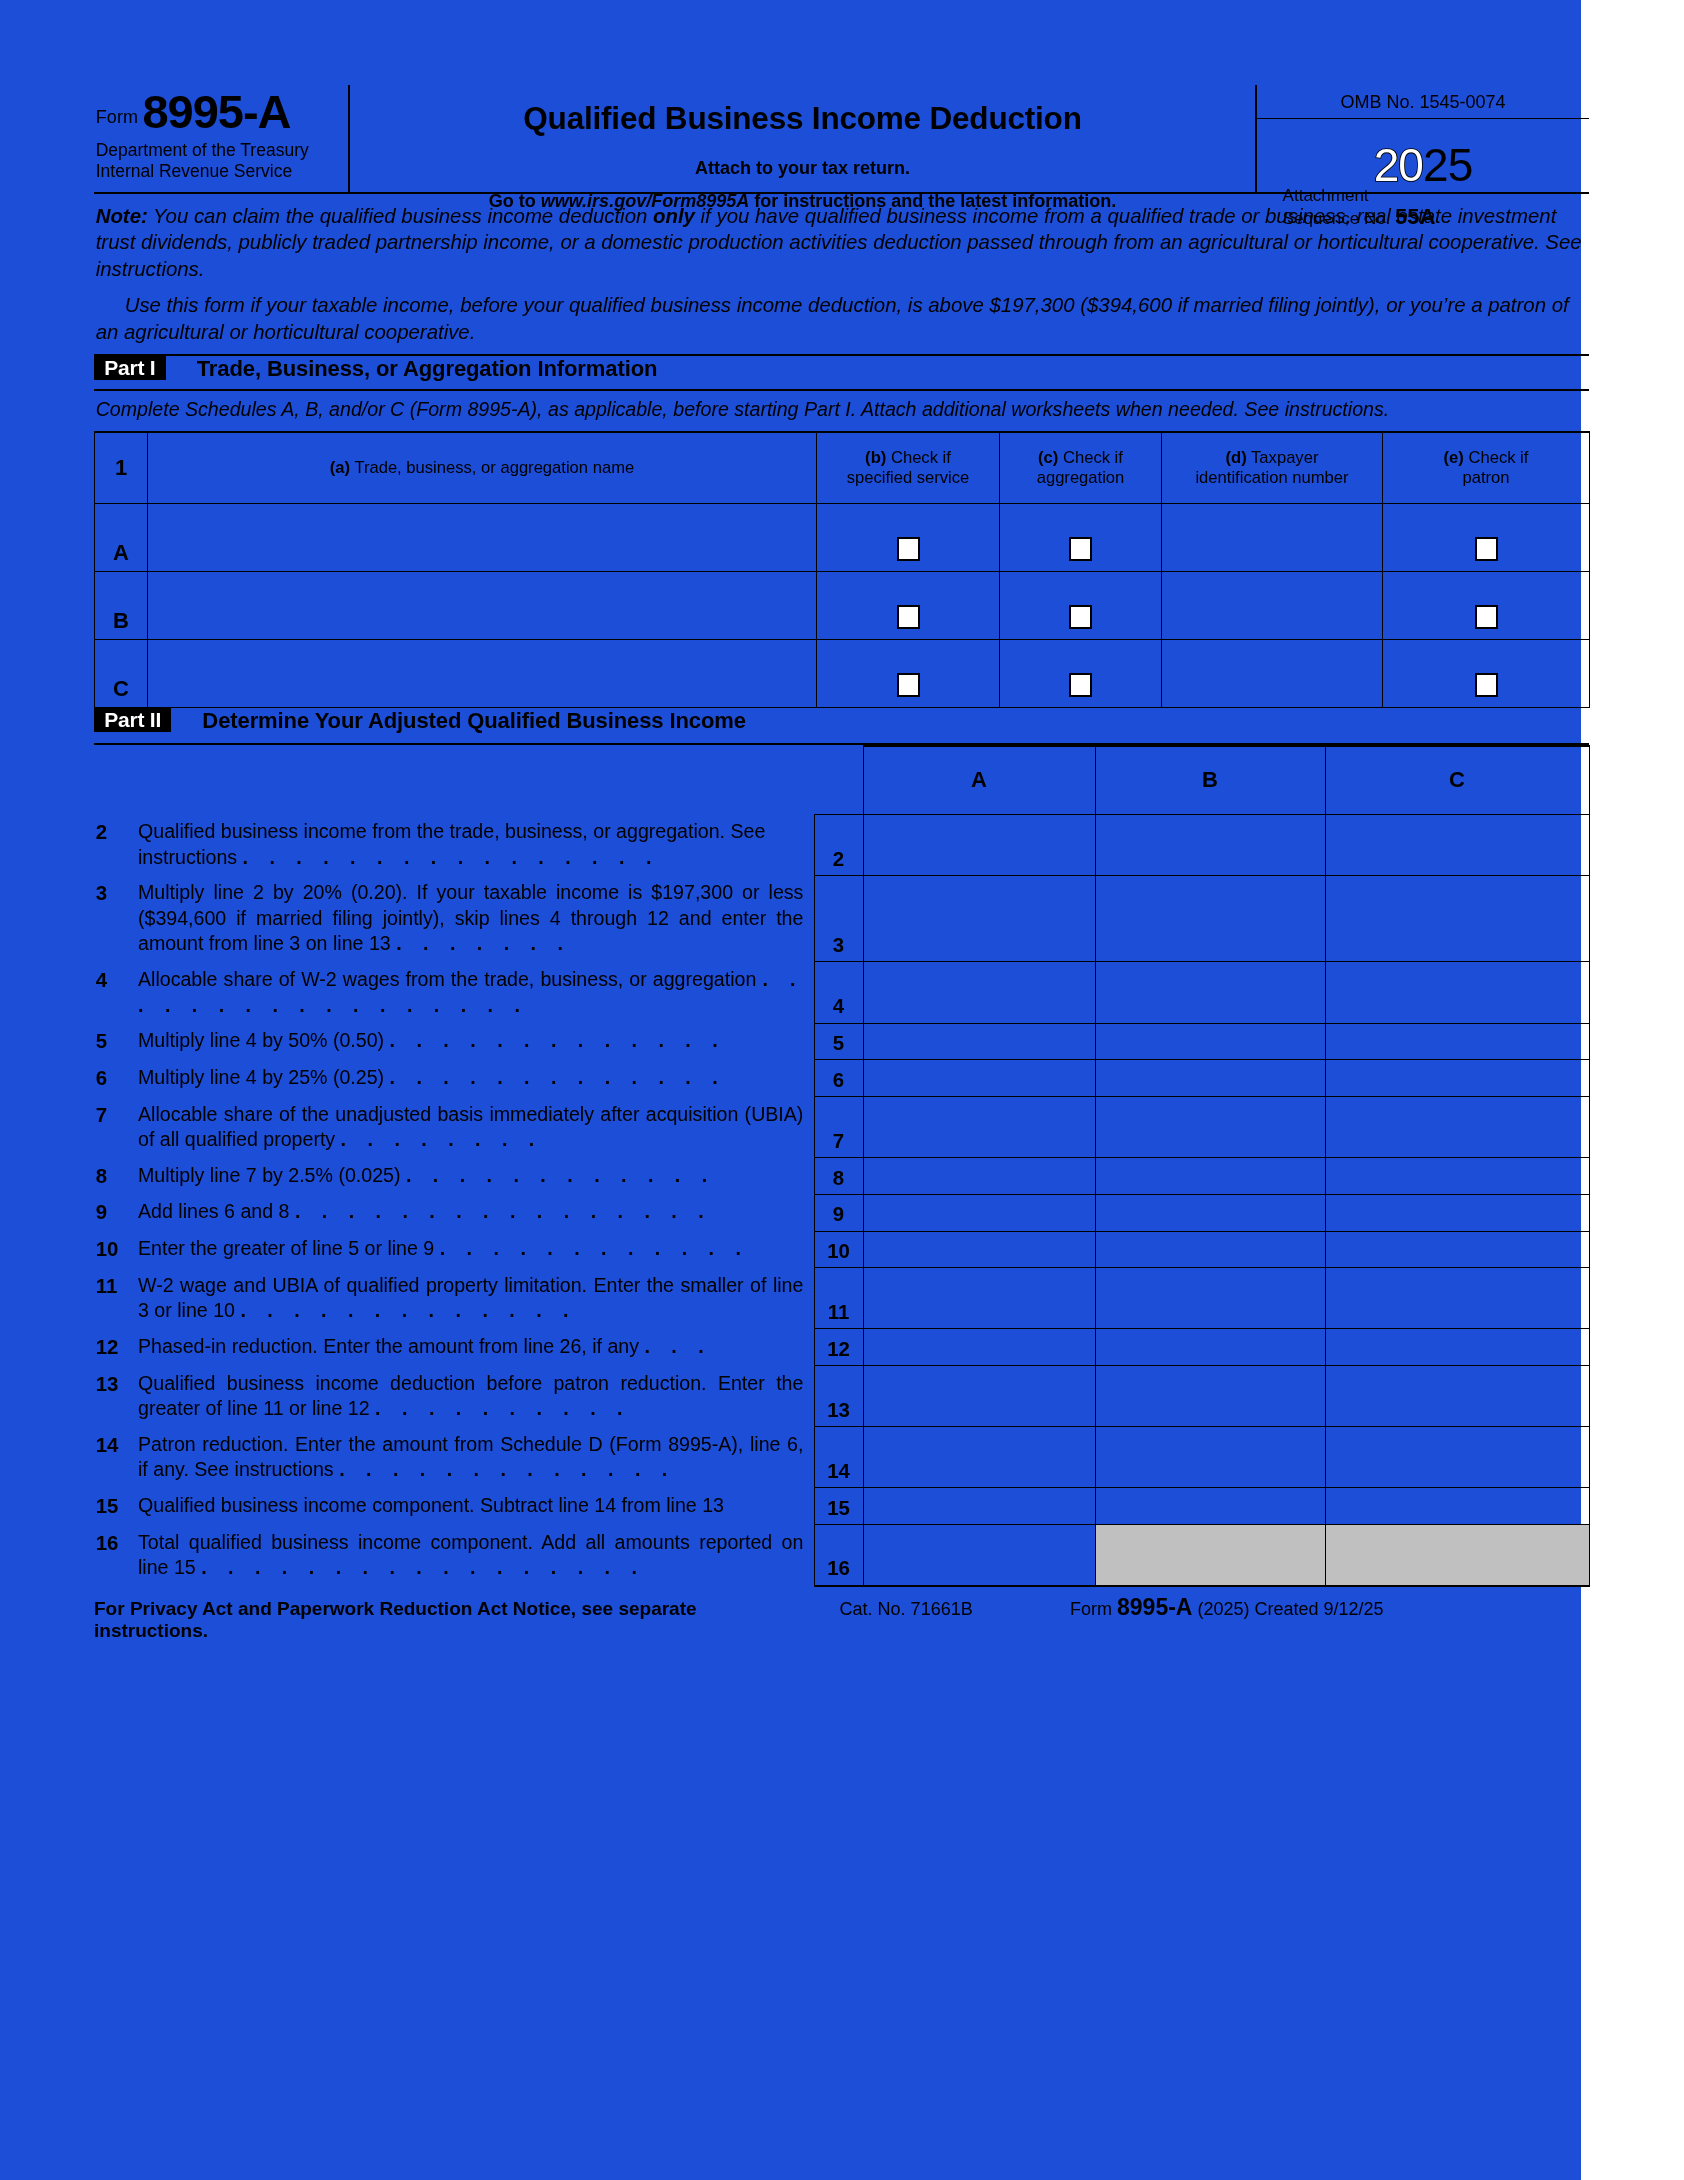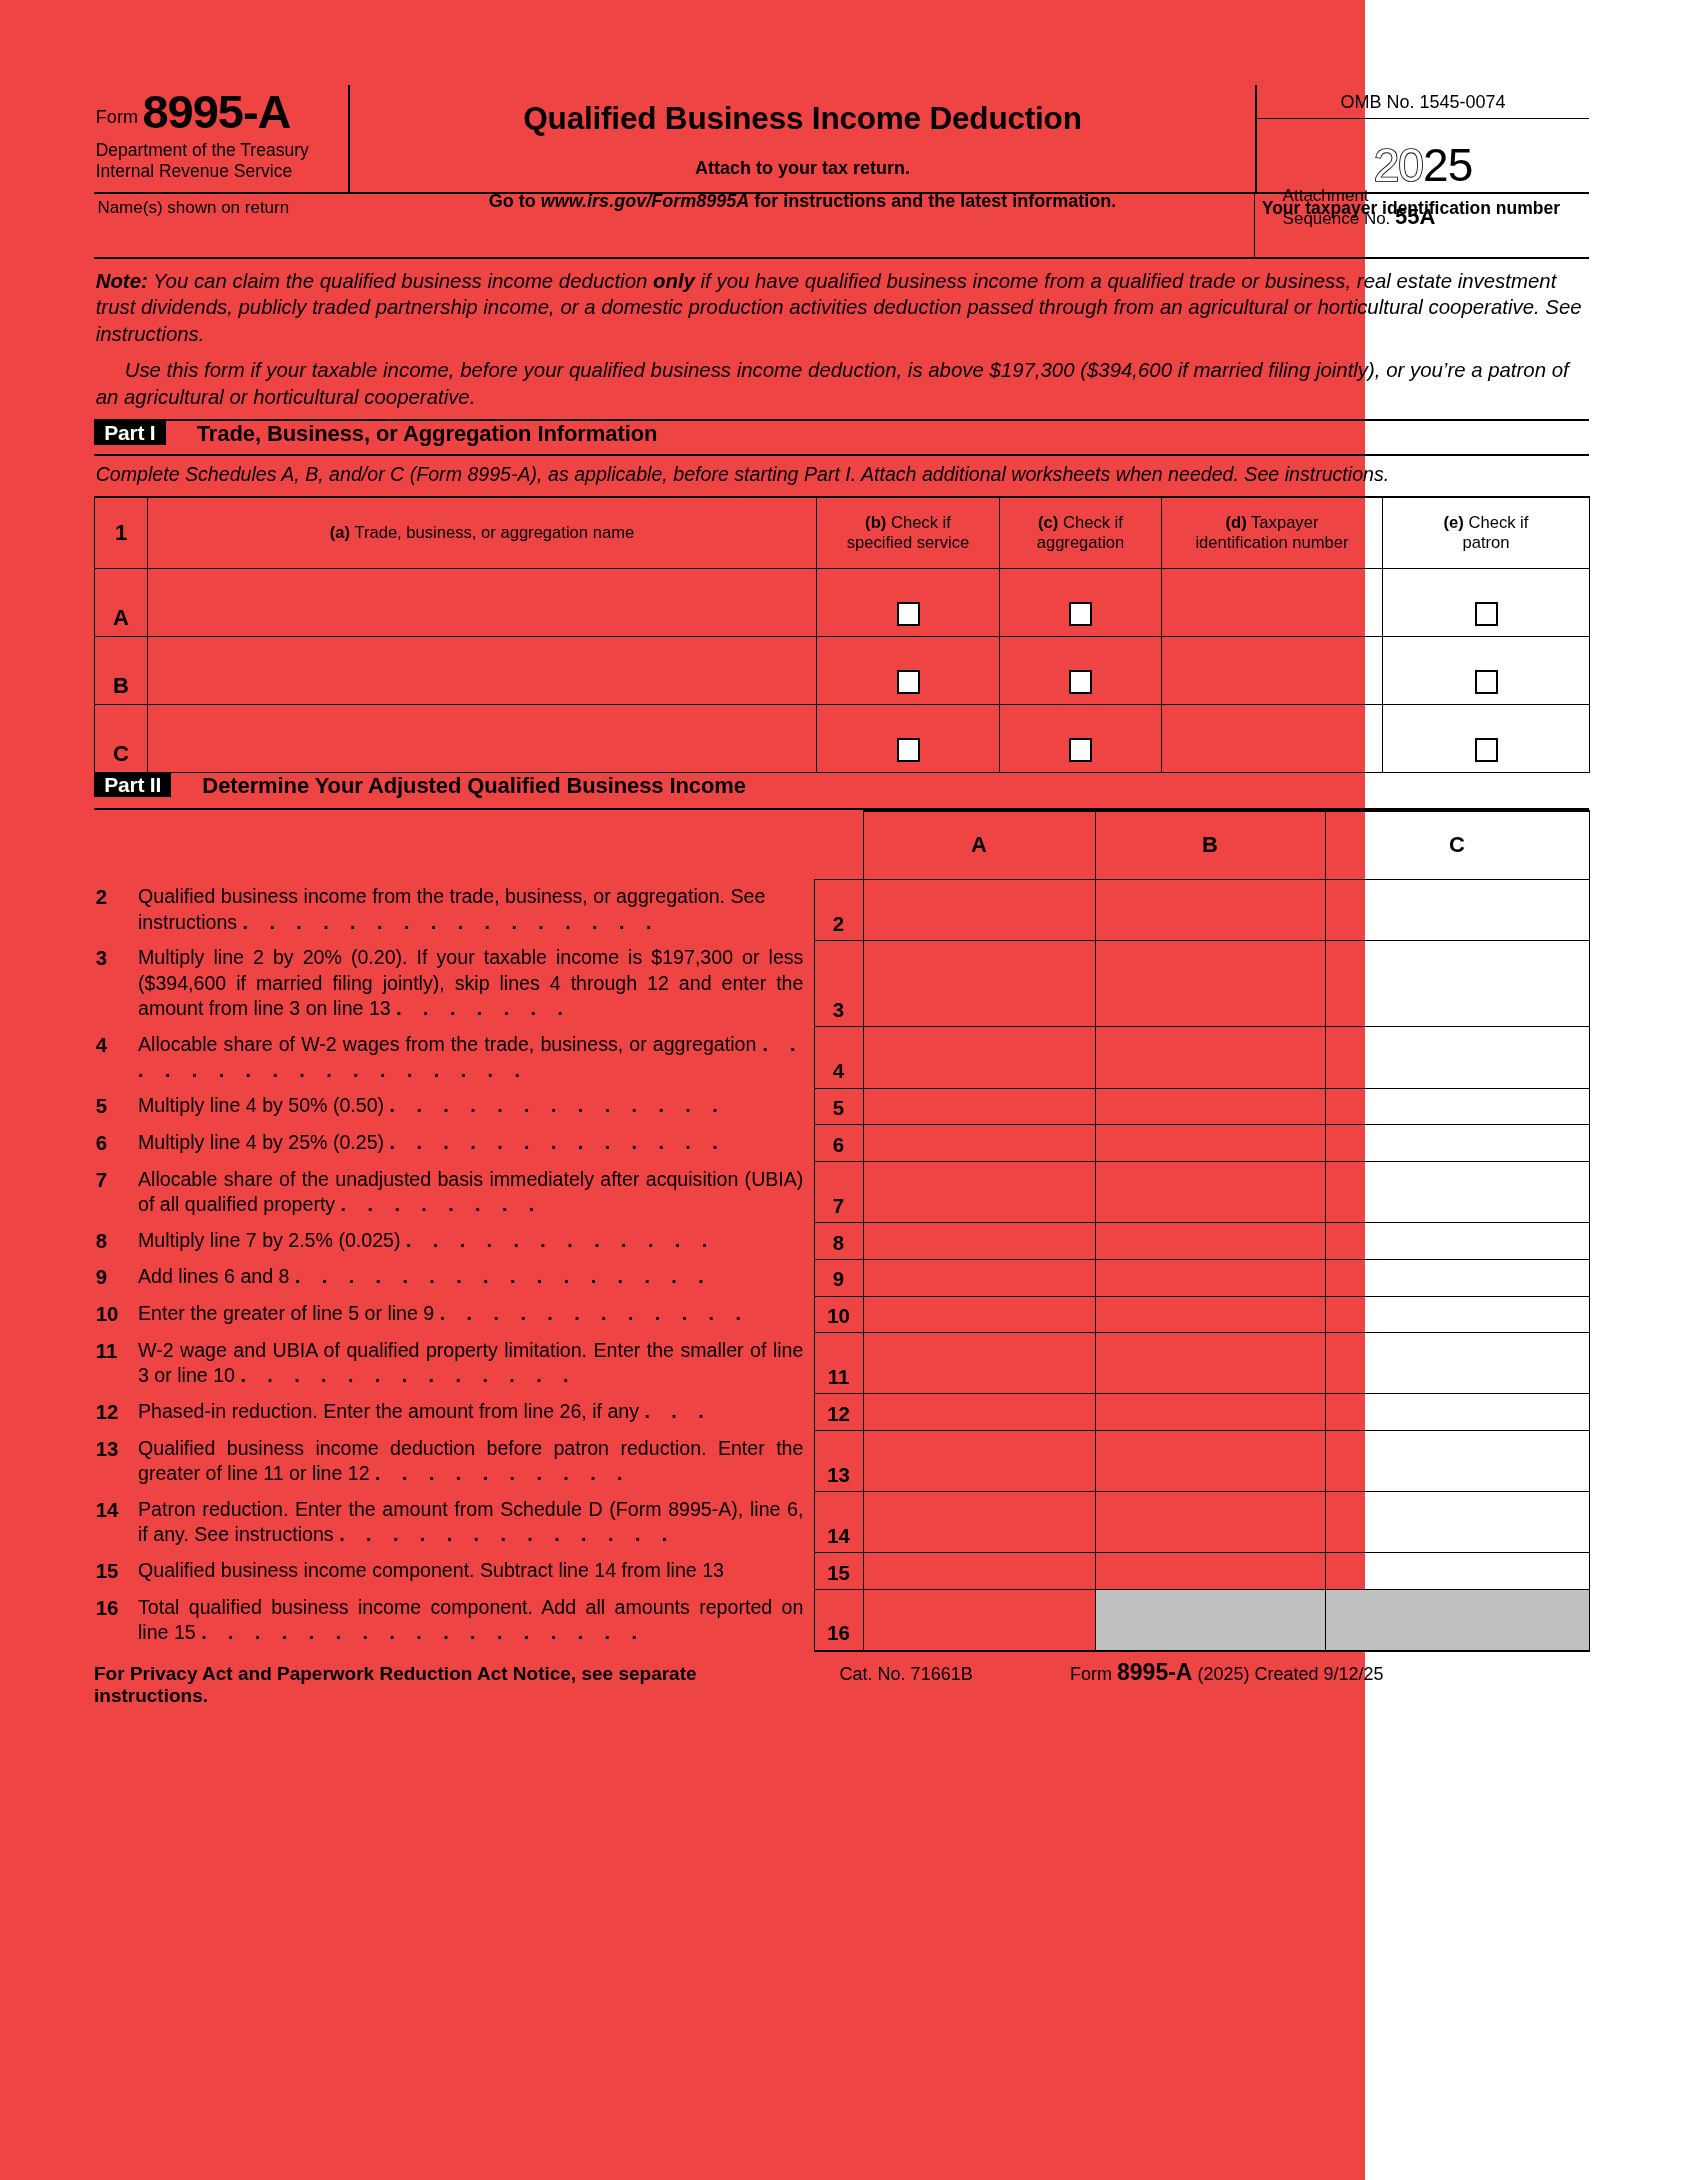--- a/index.html
+++ b/index.html
@@ -5,23 +5,23 @@
   * { box-sizing: border-box; margin: 0; padding: 0; }
   html, body {
     width: 1685px;
     background: #ffffff;
     font-family: "Liberation Sans", sans-serif;
     color: #000000;
     -webkit-font-smoothing: antialiased;
   }
   .page {
     position: relative;
-    width: 1365px;
+    width: 1581px;
     height: 2181px;
-    background: #ef4444;
+    background: #1d4ed8;
     padding: 0;
   }
   .sheet {
     position: absolute;
     left: 94px;
     top: 85px;
     width: 1495px;
   }
 
   
@@ -332,28 +332,20 @@
         <div class="yearbox">
           <div class="year"><span class="hollow">20</span><span>25</span></div>
           <div class="attach">
             <div>Attachment</div>
             <div><span>Sequence No.</span> <b>55A</b></div>
           </div>
         </div>
       </div>
     </div>
 
-    <div class="namerow">
-      <div class="nl">
-        <span>Name(s) shown on return</span>
-      </div>
-      <div class="nr">
-        <span>Your taxpayer identification number</span>
-      </div>
-    </div>
 
     <div class="note">
       <p><b>Note:</b><span> You can claim the qualified business income deduction </span><b>only</b><span> if you have qualified business income from a qualified trade or business, real estate investment trust dividends, publicly traded partnership income, or a domestic production activities deduction passed through from an agricultural or horticultural cooperative. See instructions.</span></p>
       <p>Use this form if your taxable income, before your qualified business income deduction, is above $197,300 ($394,600 if married filing jointly), or you’re a patron of an agricultural or horticultural cooperative.</p>
     </div>
 
     <div class="partbar">
       <div class="part-tag">Part I</div>
       <div class="part-title">Trade, Business, or Aggregation Information</div>
     </div>

